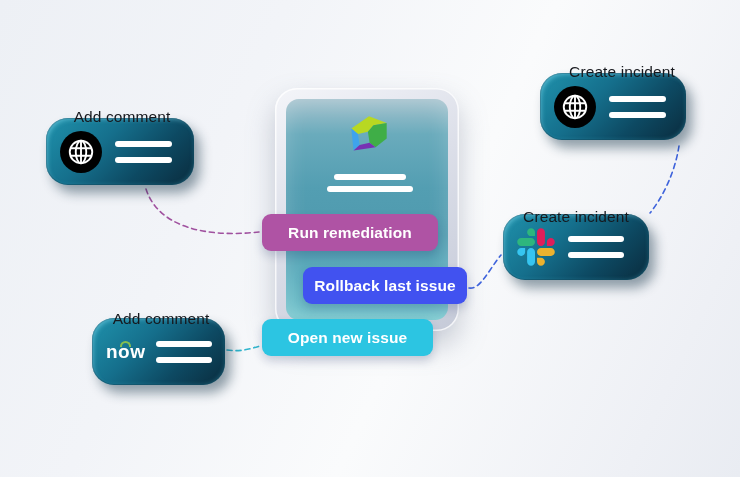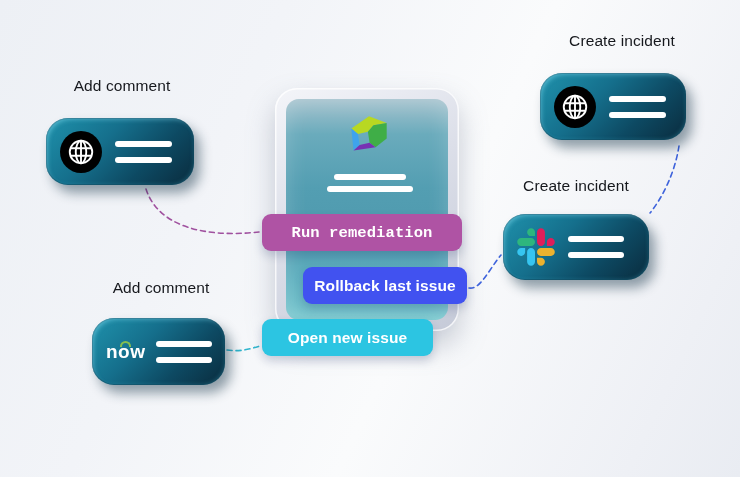--- a/index.html
+++ b/index.html
@@ -4,21 +4,21 @@
 <style>
   html,body{margin:0;padding:0;}
   body{font-family:"Liberation Sans", sans-serif;}
   .stage{
     position:relative;width:740px;height:477px;overflow:hidden;
     background:linear-gradient(115deg,#edf0f5 0%,#f2f4f8 30%,#fafbfc 58%,#eef0f5 88%,#e9ecf2 100%);
   }
   
   .caption{
     position:absolute;text-align:center;color:#16181d;
-    font-size:15.5px;font-weight:500;letter-spacing:.1px;z-index:4;
+    font-size:15.5px;font-weight:500;letter-spacing:.1px;z-index:4;margin-top:31px;
   }
   
   .ic-card{
     position:absolute;z-index:3;display:flex;align-items:center;
     padding:0 14px;gap:13px;box-sizing:border-box;border-radius:22px;
     background:linear-gradient(135deg,#1f92ac 0%,#156f8c 38%,#0d4a63 68%,#0a2b3d 100%);
     box-shadow:inset 3px 3px 5px -2px rgba(140,225,245,.55),
                inset -2px -2px 4px -2px rgba(60,180,210,.35),
                inset 0 0 0 1px rgba(10,50,70,.5),
                6px 8px 12px rgba(18,48,68,.45);
@@ -140,17 +140,17 @@
     <div class="now-logo" style="--sn-green: #86BF4E;">
       <span>now</span>
       <span class="now-arc"></span>
     </div>
     <div class="bars">
       <div class="bar" style="width:56px"></div>
         <div class="bar" style="width:56px"></div>
     </div>
   </div>
 
-  <div class="action" style="left: 262px; top: 214px; width: 200px; height: 37px; background: rgb(175, 83, 164); font-family: Liberation Mono, monospace;">Run remediation</div>
+  <div class="action" style="left: 262px; top: 214px; width: 176px; height: 37px; background: rgb(175, 83, 164);">Run remediation</div>
   <div class="action" style="left: 303px; top: 267px; width: 164px; height: 37px; background: rgb(65, 82, 240);">Rollback last issue</div>
   <div class="action" style="left: 262px; top: 319px; width: 171px; height: 37px; background: rgb(44, 197, 226);">Open new issue</div>
 
 </div>
 
 </body></html>

